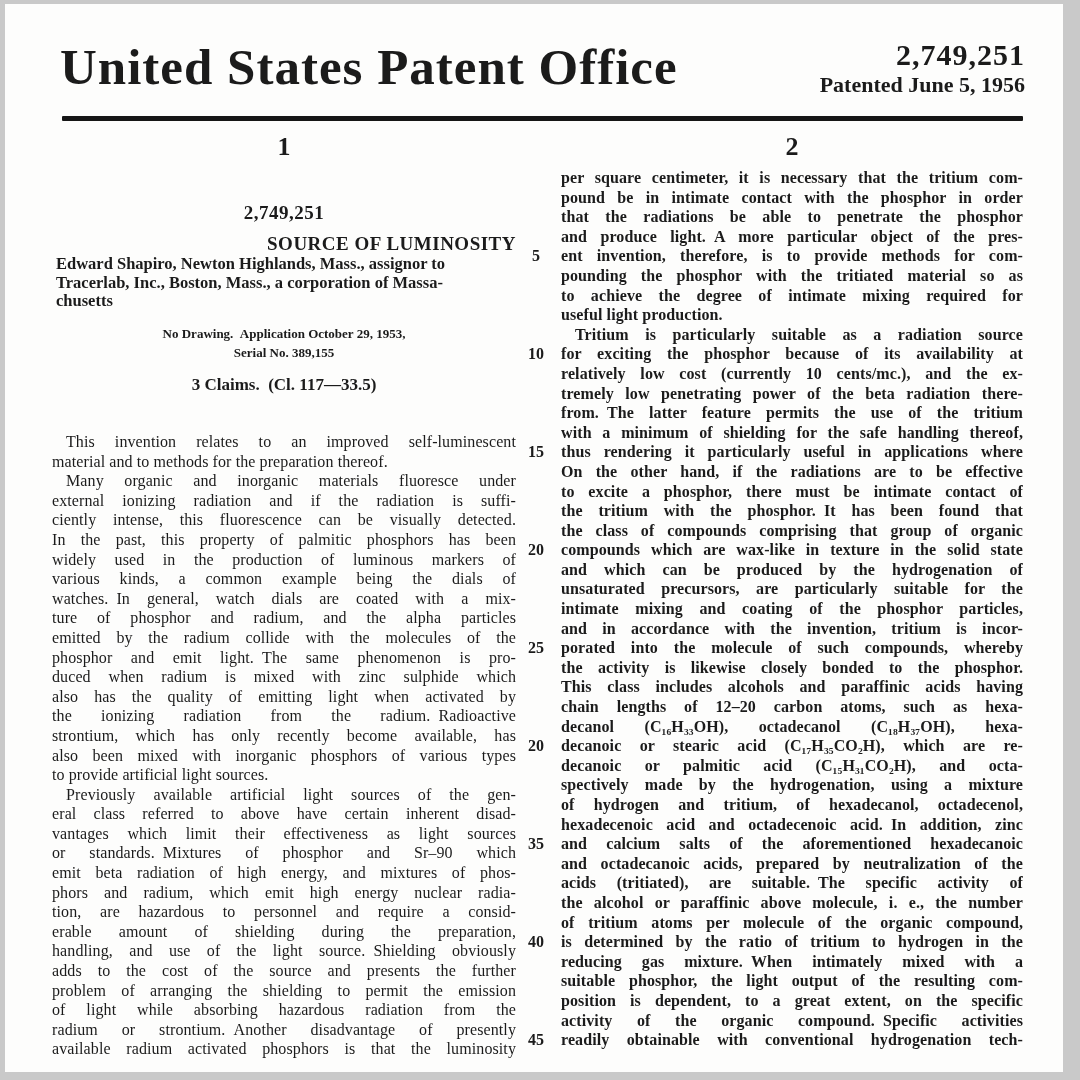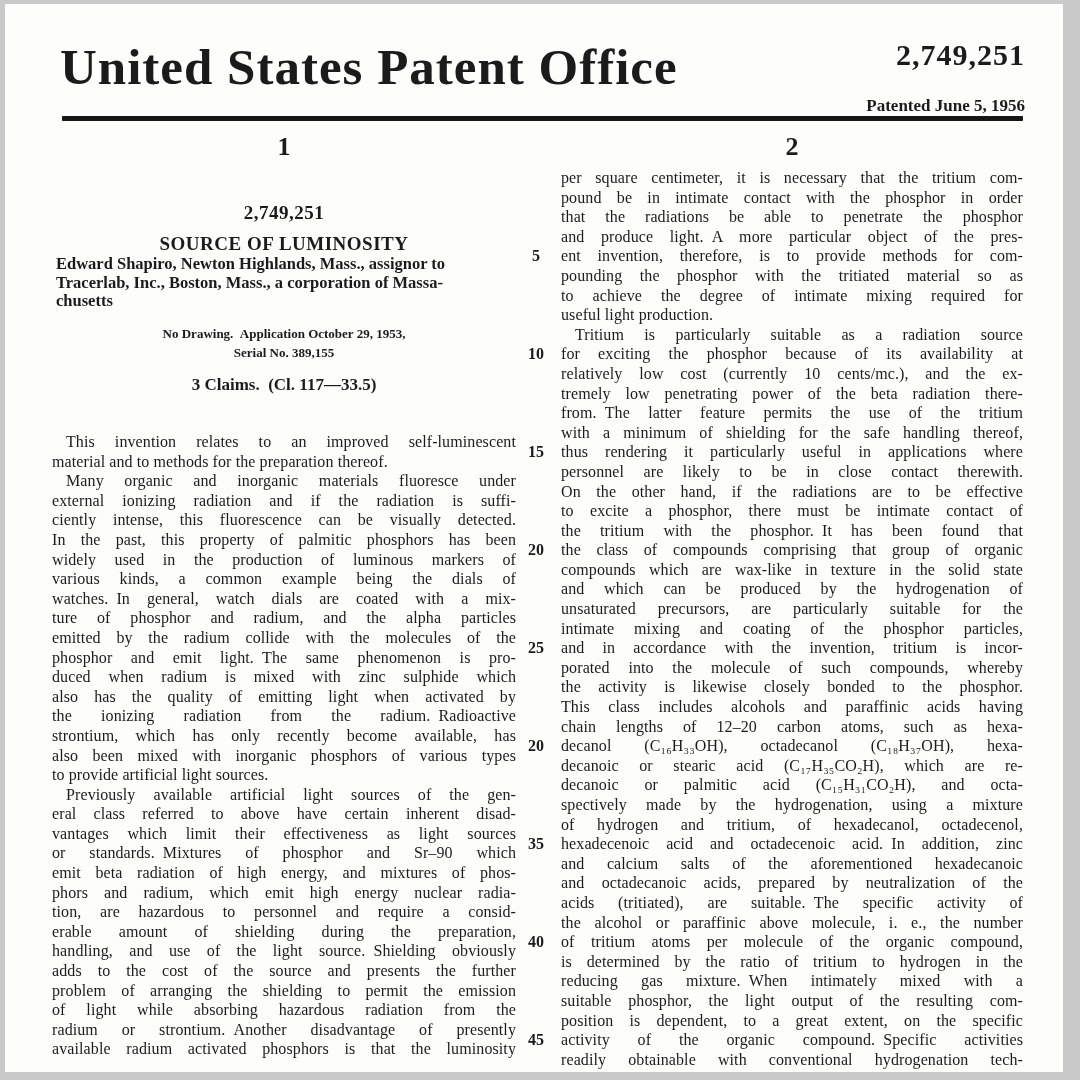--- a/index.html
+++ b/index.html
@@ -21,45 +21,45 @@
   .office{
     position:absolute;left:55px;top:34px;
     font-size:51px;font-weight:700;letter-spacing:1px;
     white-space:nowrap;
   }
   .head-right{
     position:absolute;right:38px;top:34px;
     text-align:right;
   }
   .pat-num{font-size:30px;font-weight:700;line-height:34px;letter-spacing:1px;}
-  .pat-date{font-size:17px;font-weight:700;line-height:26px;margin-top:21px;}
+  .pat-date{font-size:22px;font-weight:700;line-height:26px;margin-top:0;}
   .rule{
     position:absolute;left:57px;top:112px;width:961px;height:5px;
     background:#161616;border-radius:1px;
   }
   
   .col{position:absolute;top:128px;}
   .col-left{left:47px;width:464px;}
   .col-right{left:556px;width:462px;}
   .colnum{
     height:36px;text-align:center;
     font-size:26px;font-weight:700;line-height:30px;
   }
   
   .h-num{margin-top:34px;text-align:center;font-size:19px;font-weight:700;line-height:22px;letter-spacing:.5px;}
-  .h-title{margin-top:9px;text-align:center;font-size:19px;font-weight:700;line-height:22px;letter-spacing:.5px;}
+  .h-title{margin-top:9px;text-align:right;font-size:19px;font-weight:700;line-height:22px;letter-spacing:.5px;}
   .inventor{font-size:16.5px;font-weight:700;line-height:18.5px;}
   .inv-line{padding-left:24px;text-indent:-20px;}
   .inv-first{padding-left:4px;text-indent:0;}
   .appblock{margin-top:13px;text-align:center;font-size:13px;font-weight:700;line-height:19px;}
   .claims{margin-top:13px;text-align:center;font-size:17px;font-weight:700;line-height:20px;}
   
   .body{font-size:16px;line-height:19.6px;letter-spacing:.1px;}
   .col-left .body{margin-top:37.5px;}
-  .col-right .body{margin-top:0;}
+  .col-right .body{margin-top:0;font-weight:bold;}
   .line{
     text-align:justify;
     text-align-last:justify;
     white-space:normal;
     overflow:hidden;
     height:19.6px;
   }
   .line.end{text-align-last:left;}
   .line.indent{text-indent:14px;}
   
@@ -156,21 +156,20 @@
         <div class="line">pounding the phosphor with the tritiated material so as</div>
         <div class="line">to achieve the degree of intimate mixing required for</div>
         <div class="line end">useful light production.</div>
         <div class="line indent">Tritium is particularly suitable as a radiation source</div>
         <div class="line">for exciting the phosphor because of its availability at</div>
         <div class="line">relatively low cost (currently 10 cents/mc.), and the ex-</div>
         <div class="line">tremely low penetrating power of the beta radiation there-</div>
         <div class="line">from. The latter feature permits the use of the tritium</div>
         <div class="line">with a minimum of shielding for the safe handling thereof,</div>
         <div class="line">thus rendering it particularly useful in applications where</div>
-        <div class="line">personnel are likely to be in close contact therewith.</div>
         <div class="line">On the other hand, if the radiations are to be effective</div>
         <div class="line">to excite a phosphor, there must be intimate contact of</div>
         <div class="line">the tritium with the phosphor. It has been found that</div>
         <div class="line">the class of compounds comprising that group of organic</div>
         <div class="line">compounds which are wax-like in texture in the solid state</div>
         <div class="line">and which can be produced by the hydrogenation of</div>
         <div class="line">unsaturated precursors, are particularly suitable for the</div>
         <div class="line">intimate mixing and coating of the phosphor particles,</div>
         <div class="line">and in accordance with the invention, tritium is incor-</div>
         <div class="line">porated into the molecule of such compounds, whereby</div>

